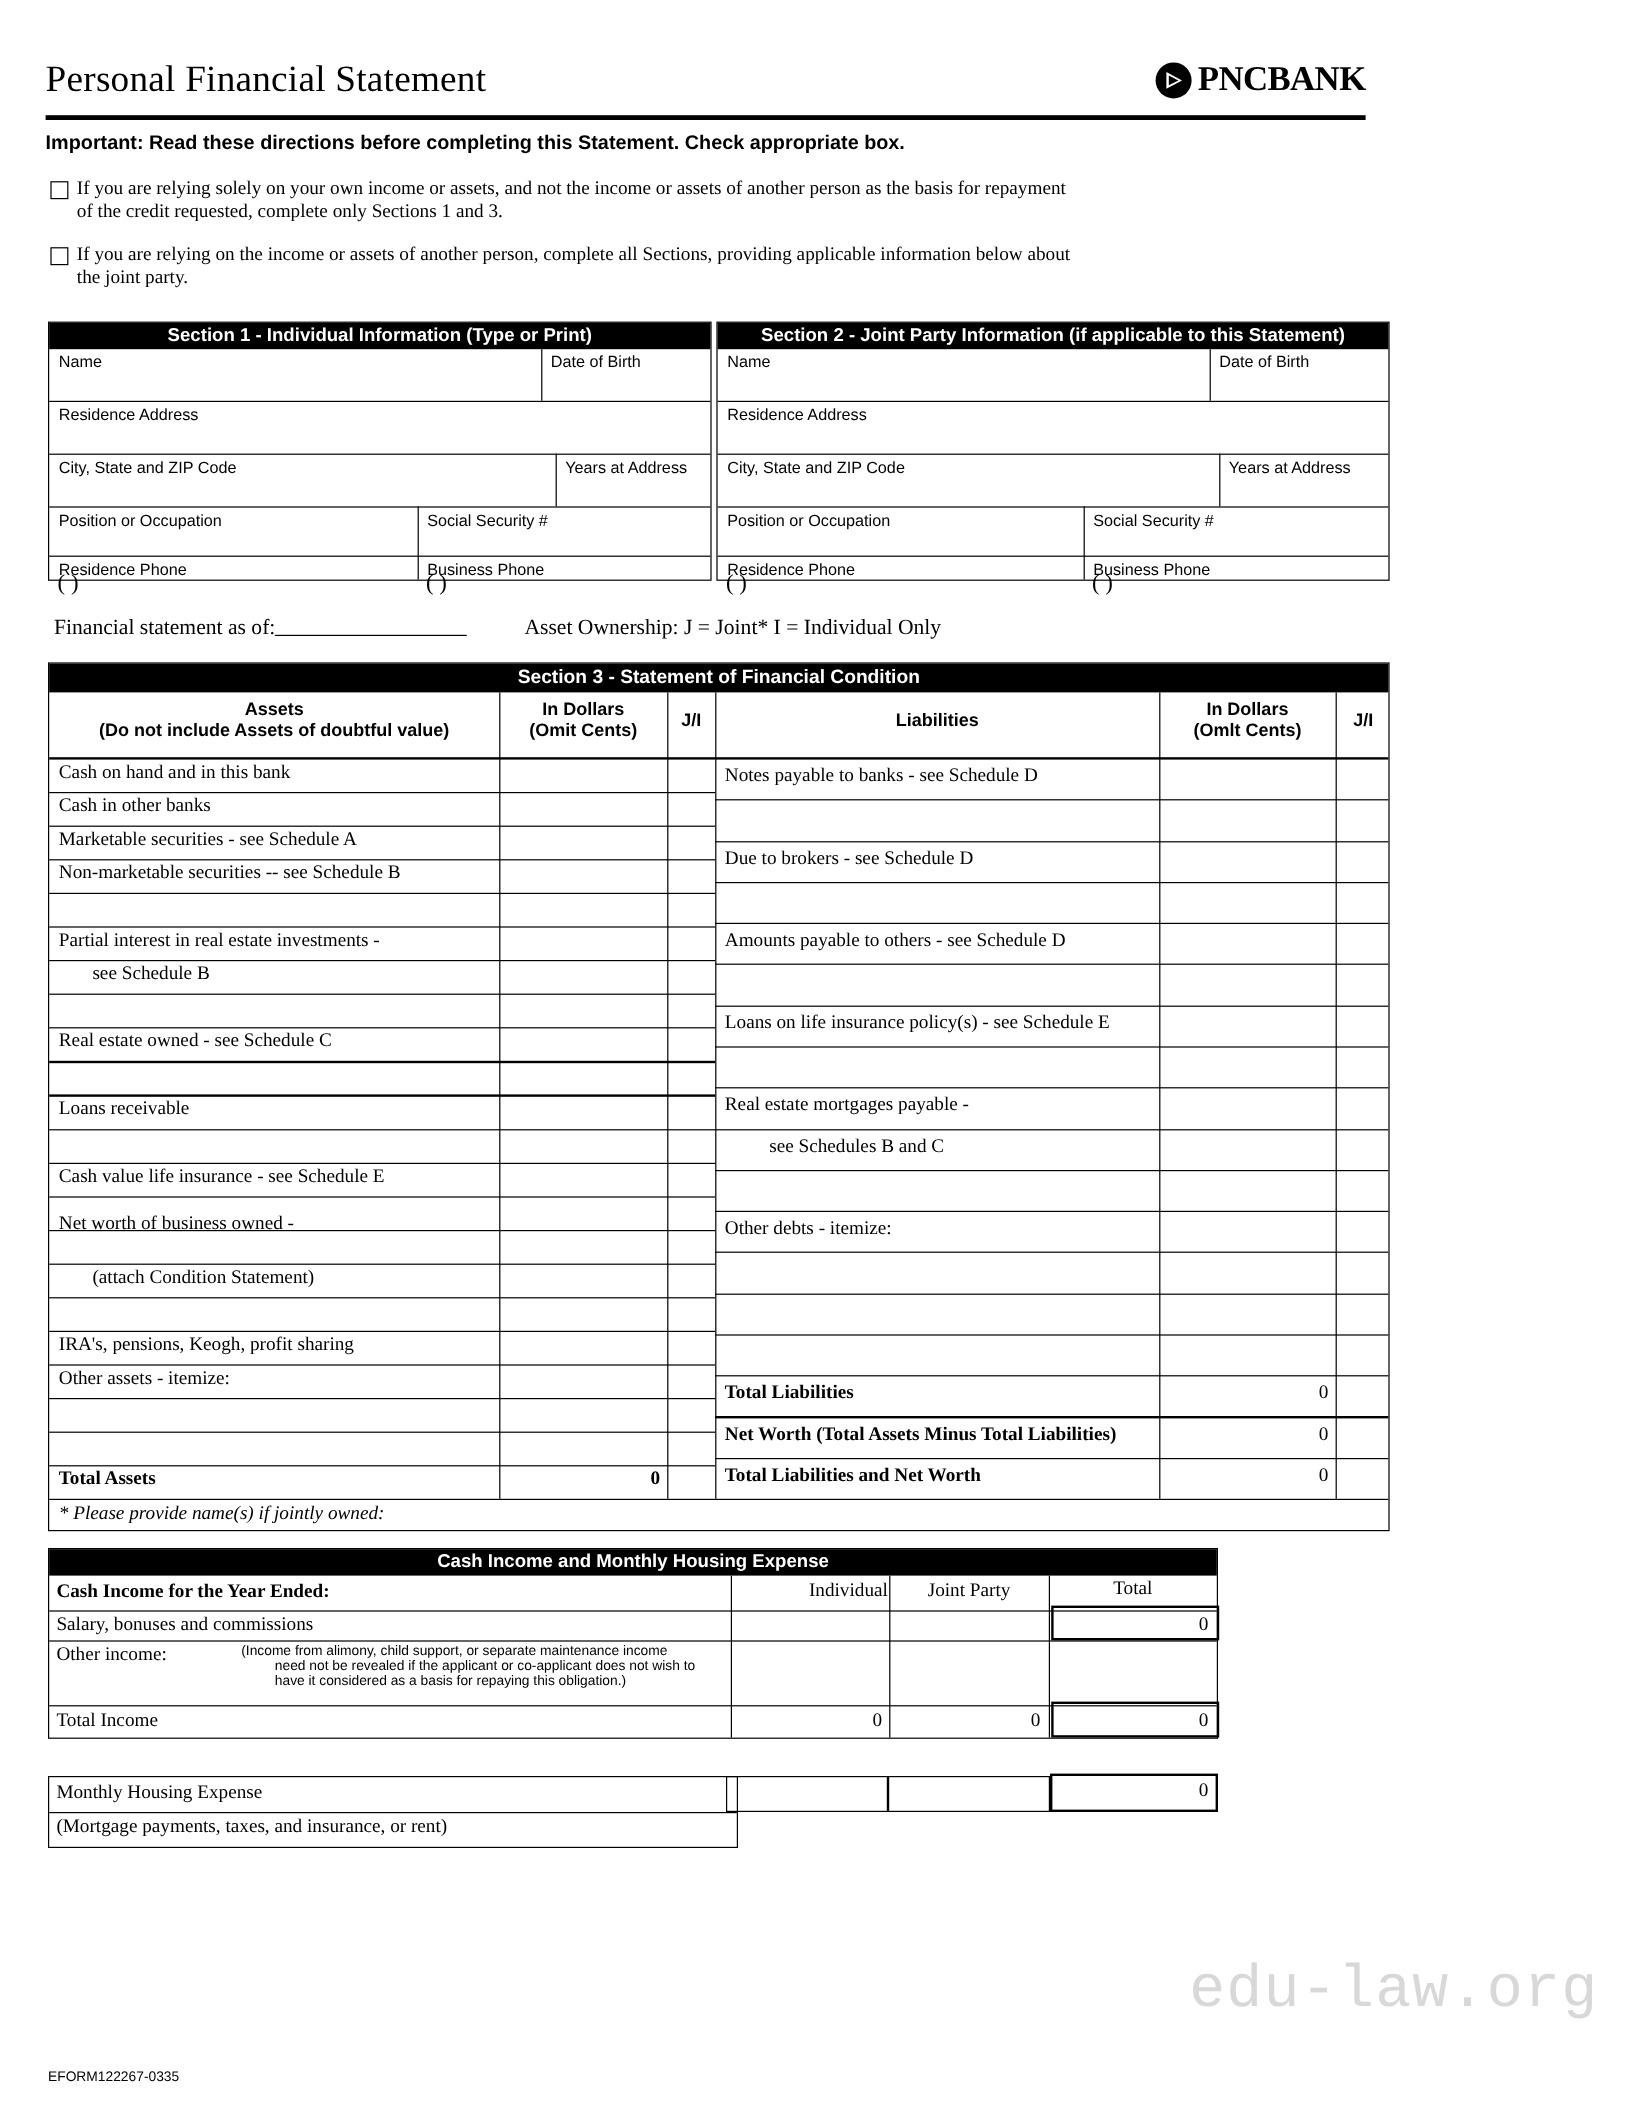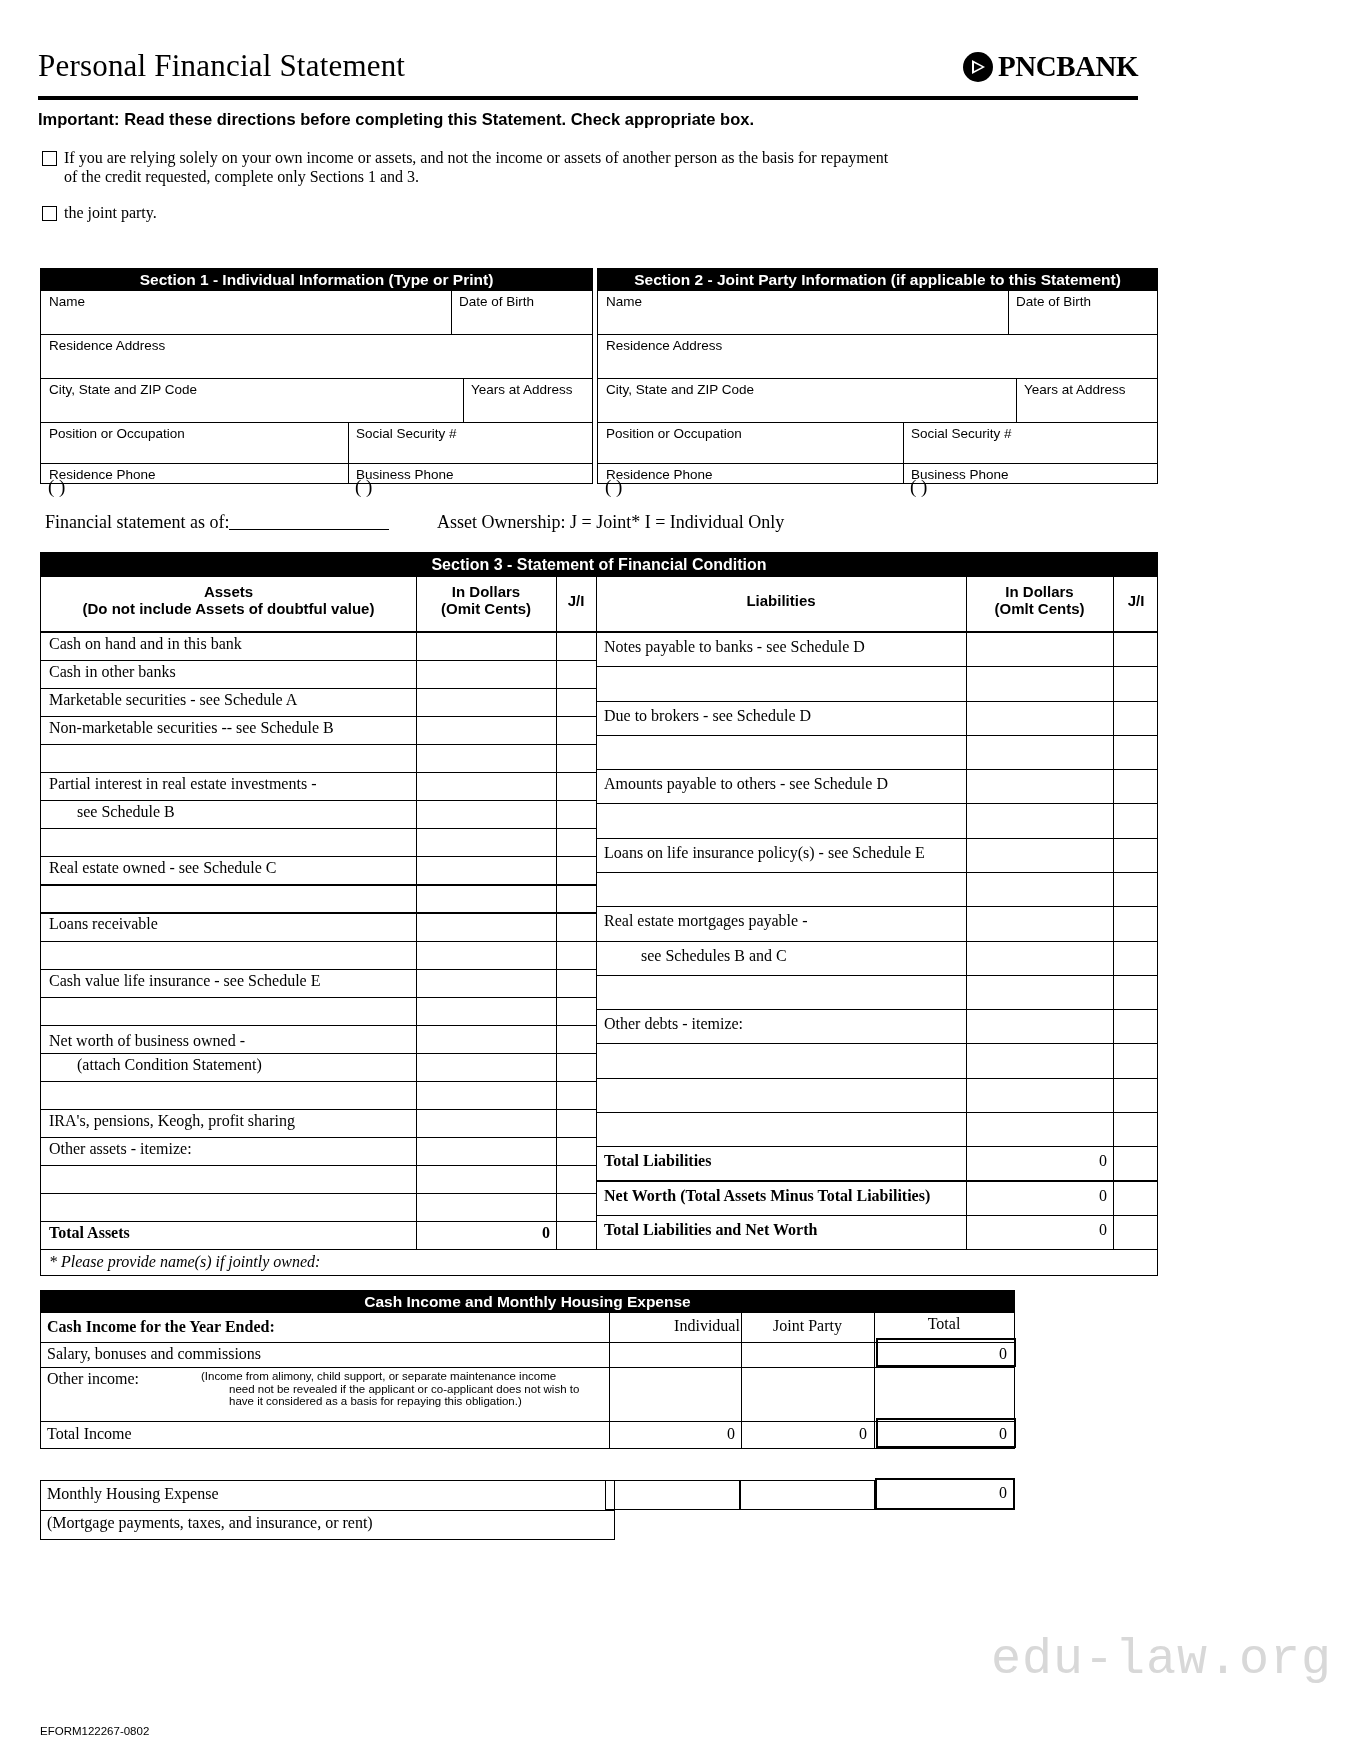--- a/index.html
+++ b/index.html
@@ -82,20 +82,21 @@
     <span class="chk-box"></span>
     <span class="chk-txt">
       <span>If you are relying solely on your own income or assets, and not the income or assets of another person as the basis for repayment</span>
       <span class="ind">of the credit requested, complete only Sections 1 and 3.</span>
     </span>
   </div>
 
   <div class="chk-row" style="left:42px;top:203px;width:1090px;">
     <span class="chk-box"></span>
     <span class="chk-txt">
+      <span>If you are relying on the income or assets of another person, complete all Sections, providing applicable information below about</span>
       <span class="ind">the joint party.</span>
     </span>
   </div>
 
   <div class="tbl" style="left:40px;top:268px;width:553px;height:216px;">
     <div class="sec-bar">Section 1 - Individual Information (Type or Print)</div>
     <div style="position:relative;height:192px;">
 
       <div class="hline" style="top:43px;"></div>
       <div class="hline" style="top:87px;"></div>
@@ -226,21 +227,21 @@
         <div class="amt" style="left: 515px; width: 40px; top: 366.523px;"></div>
         <div class="hline" style="top: 391.545px; left: 0px; right: auto; width: 555px;"></div>
         <div class="rowlbl" style="left: 8px; top: 394.568px;">Cash value life insurance - see Schedule E</div>
         <div class="amt" style="left: 375px; width: 134px; top: 394.568px;"></div>
         <div class="amt" style="left: 515px; width: 40px; top: 394.568px;"></div>
         <div class="hline" style="top: 419.591px; left: 0px; right: auto; width: 555px;"></div>
         <div class="rowlbl" style="left: 8px; top: 422.614px;"></div>
         <div class="amt" style="left: 375px; width: 134px; top: 422.614px;"></div>
         <div class="amt" style="left: 515px; width: 40px; top: 422.614px;"></div>
         <div class="hline" style="top: 447.636px; left: 0px; right: auto; width: 555px;"></div>
-        <div class="rowlbl" style="left: 8px; top: 455px;">Net worth of business owned -</div>
+        <div class="rowlbl" style="left: 8px; top: 434px;">Net worth of business owned -</div>
         <div class="amt" style="left: 375px; width: 134px; top: 450.659px;"></div>
         <div class="amt" style="left: 515px; width: 40px; top: 450.659px;"></div>
         <div class="hline" style="top: 475.682px; left: 0px; right: auto; width: 555px;"></div>
         <div class="rowlbl" style="left: 36px; top: 478.705px;">(attach Condition Statement)</div>
         <div class="amt" style="left: 375px; width: 134px; top: 478.705px;"></div>
         <div class="amt" style="left: 515px; width: 40px; top: 478.705px;"></div>
         <div class="hline" style="top: 503.727px; left: 0px; right: auto; width: 555px;"></div>
         <div class="rowlbl" style="left: 8px; top: 506.75px;"></div>
         <div class="amt" style="left: 375px; width: 134px; top: 506.75px;"></div>
         <div class="amt" style="left: 515px; width: 40px; top: 506.75px;"></div>
@@ -383,15 +384,15 @@
       <div class="cilbl" style="left:6px;top:33px;">(Mortgage payments, taxes, and insurance, or rent)</div>
     </div>
   </div>
   <div style="position:absolute;left:605px;top:1480px;width:135px;height:30px;border:1.7px solid #000;box-sizing:border-box;"></div>
   <div style="position:absolute;left:740px;top:1480px;width:135px;height:30px;border:1.7px solid #000;box-sizing:border-box;"></div>
   <div style="position:absolute;left:875px;top:1478px;width:140px;height:32px;border:2.4px solid #000;box-sizing:border-box;">
     <div class="amt" style="left:auto;right:6px;top:4px;position:absolute;">0</div>
   </div>
 
   <div class="watermark">edu-law.org</div>
-  <div class="eform">EFORM122267-0802</div>
+  <div class="eform">EFORM122267-0335</div>
 
 </div>
 
 </body></html>

